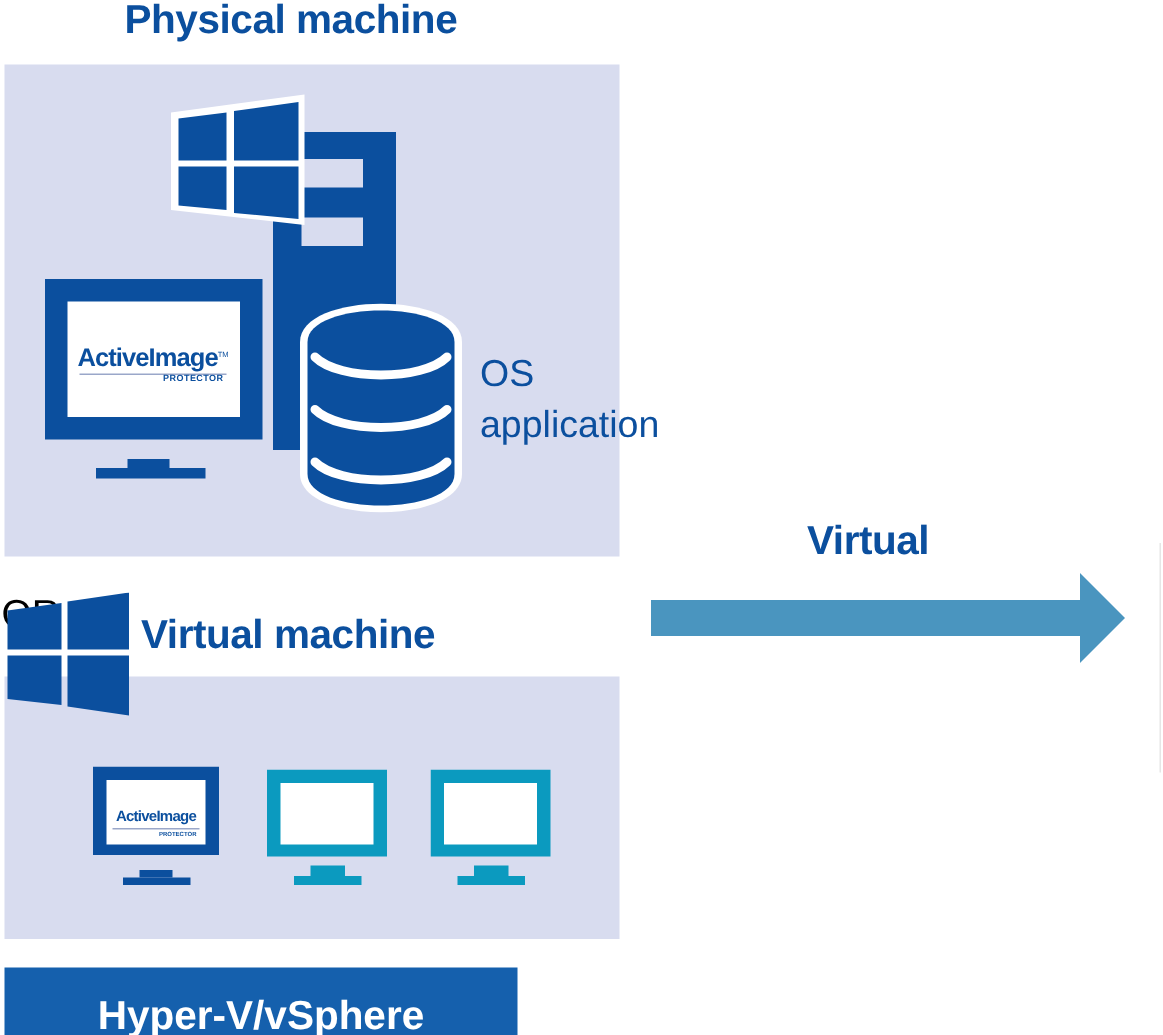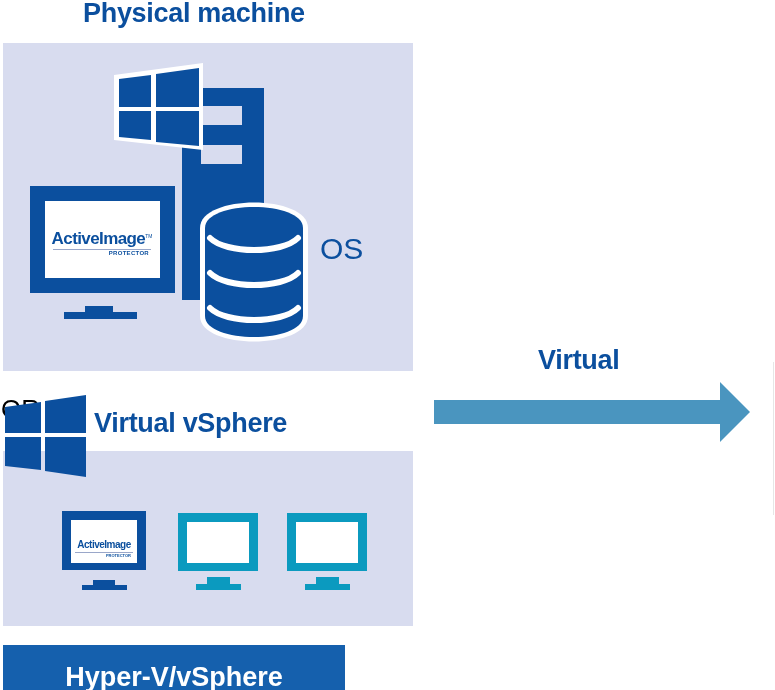--- a/index.html
+++ b/index.html
@@ -1,21 +1,21 @@
 <!DOCTYPE html>
 <html><head>
 <meta charset="utf-8">
 <style>
   html, body { margin: 0; padding: 0; background: #ffffff; }
   body { width: 775px; height: 690px; position: relative; overflow: hidden;
          font-family: "Liberation Sans", "DejaVu Sans", sans-serif; }
   .abs { position: absolute; }
   .title { color: #0b4f9e; font-weight: bold; font-size: 27px; white-space: nowrap; letter-spacing: -0.3px; }
   .panel { background: #d8dcef; }
-  .label-blue { color: #0b4f9e; font-size: 30px; line-height: 34px; }
+  .label-blue { color: #0b4f9e; font-size: 25px; line-height: 34px; }
   .or { color: #000; font-size: 26px; margin-top: 26px; }
   .hv-bar { background: #1560ad; color: #fff; font-weight: bold; font-size: 27px;
             display: flex; align-items: center; justify-content: center; }
   .edge-line { background: #e6e6e6; }
   svg { display: block; }
 </style>
 </head>
 <body>
 
 <div class="abs title" style="left:83px; top:-2px;">Physical machine</div>
@@ -53,34 +53,35 @@
 <svg class="abs" style="left:196px; top:198px;" width="120" height="150" viewBox="0 0 120 150">
   <path d="M4 30 C4 -4 112 -4 112 30 L112 118 C112 152 4 152 4 118 Z" fill="#ffffff"></path>
   <path d="M9 30 C9 2 107 2 107 30 L107 118 C107 146 9 146 9 118 Z" fill="#0b4f9e"></path>
   <path d="M14 40 C30 56 86 56 102 40" stroke="#ffffff" stroke-width="6" fill="none" stroke-linecap="round"></path>
   <path d="M14 75 C30 91 86 91 102 75" stroke="#ffffff" stroke-width="6" fill="none" stroke-linecap="round"></path>
   <path d="M14 110 C30 126 86 126 102 110" stroke="#ffffff" stroke-width="6" fill="none" stroke-linecap="round"></path>
 </svg>
 
 <div class="abs" style="left:320px; top:232px;">
   <div class="label-blue">OS</div>
+  <div class="label-blue">application</div>
 </div>
 
 <div class="abs or" style="left:1px; top:368px;">OR</div>
 
 <div class="abs panel" style="left:3px; top:451px; width:410px; height:175px;"></div>
 
 <svg class="abs" style="left:3px; top:395px;" width="84" height="84" viewBox="0 0 84 84">
   <path d="M2 12 L38 7 L38 38 L2 38 Z" fill="#0b4f9e"></path>
   <path d="M42 6 L83 0 L83 38 L42 38 Z" fill="#0b4f9e"></path>
   <path d="M2 42 L38 42 L38 75 L2 71 Z" fill="#0b4f9e"></path>
   <path d="M42 42 L83 42 L83 82 L42 76 Z" fill="#0b4f9e"></path>
 </svg>
 
-<div class="abs title" style="left:94px; top:408px;">Virtual vSphere</div>
+<div class="abs title" style="left:94px; top:408px;">Virtual machine</div>
 
 <div class="abs" style="left:62px; top:511px;">
   <svg width="86" height="80" viewBox="0 0 86 80">
     <rect x="0" y="0" width="84" height="59" fill="#0b4f9e"></rect>
     <rect x="9" y="9" width="66" height="43" fill="#ffffff"></rect>
     <rect x="31" y="69" width="22" height="5" fill="#0b4f9e"></rect>
     <rect x="20" y="74" width="45" height="5" fill="#0b4f9e"></rect>
   </svg>
   <div class="abs" style="left:9px; top:23px; width:66px; text-align:center;">
     <span style="color:#0b4f9e; font-weight:bold; font-size:10px; letter-spacing:-0.5px;">ActiveImage</span>

